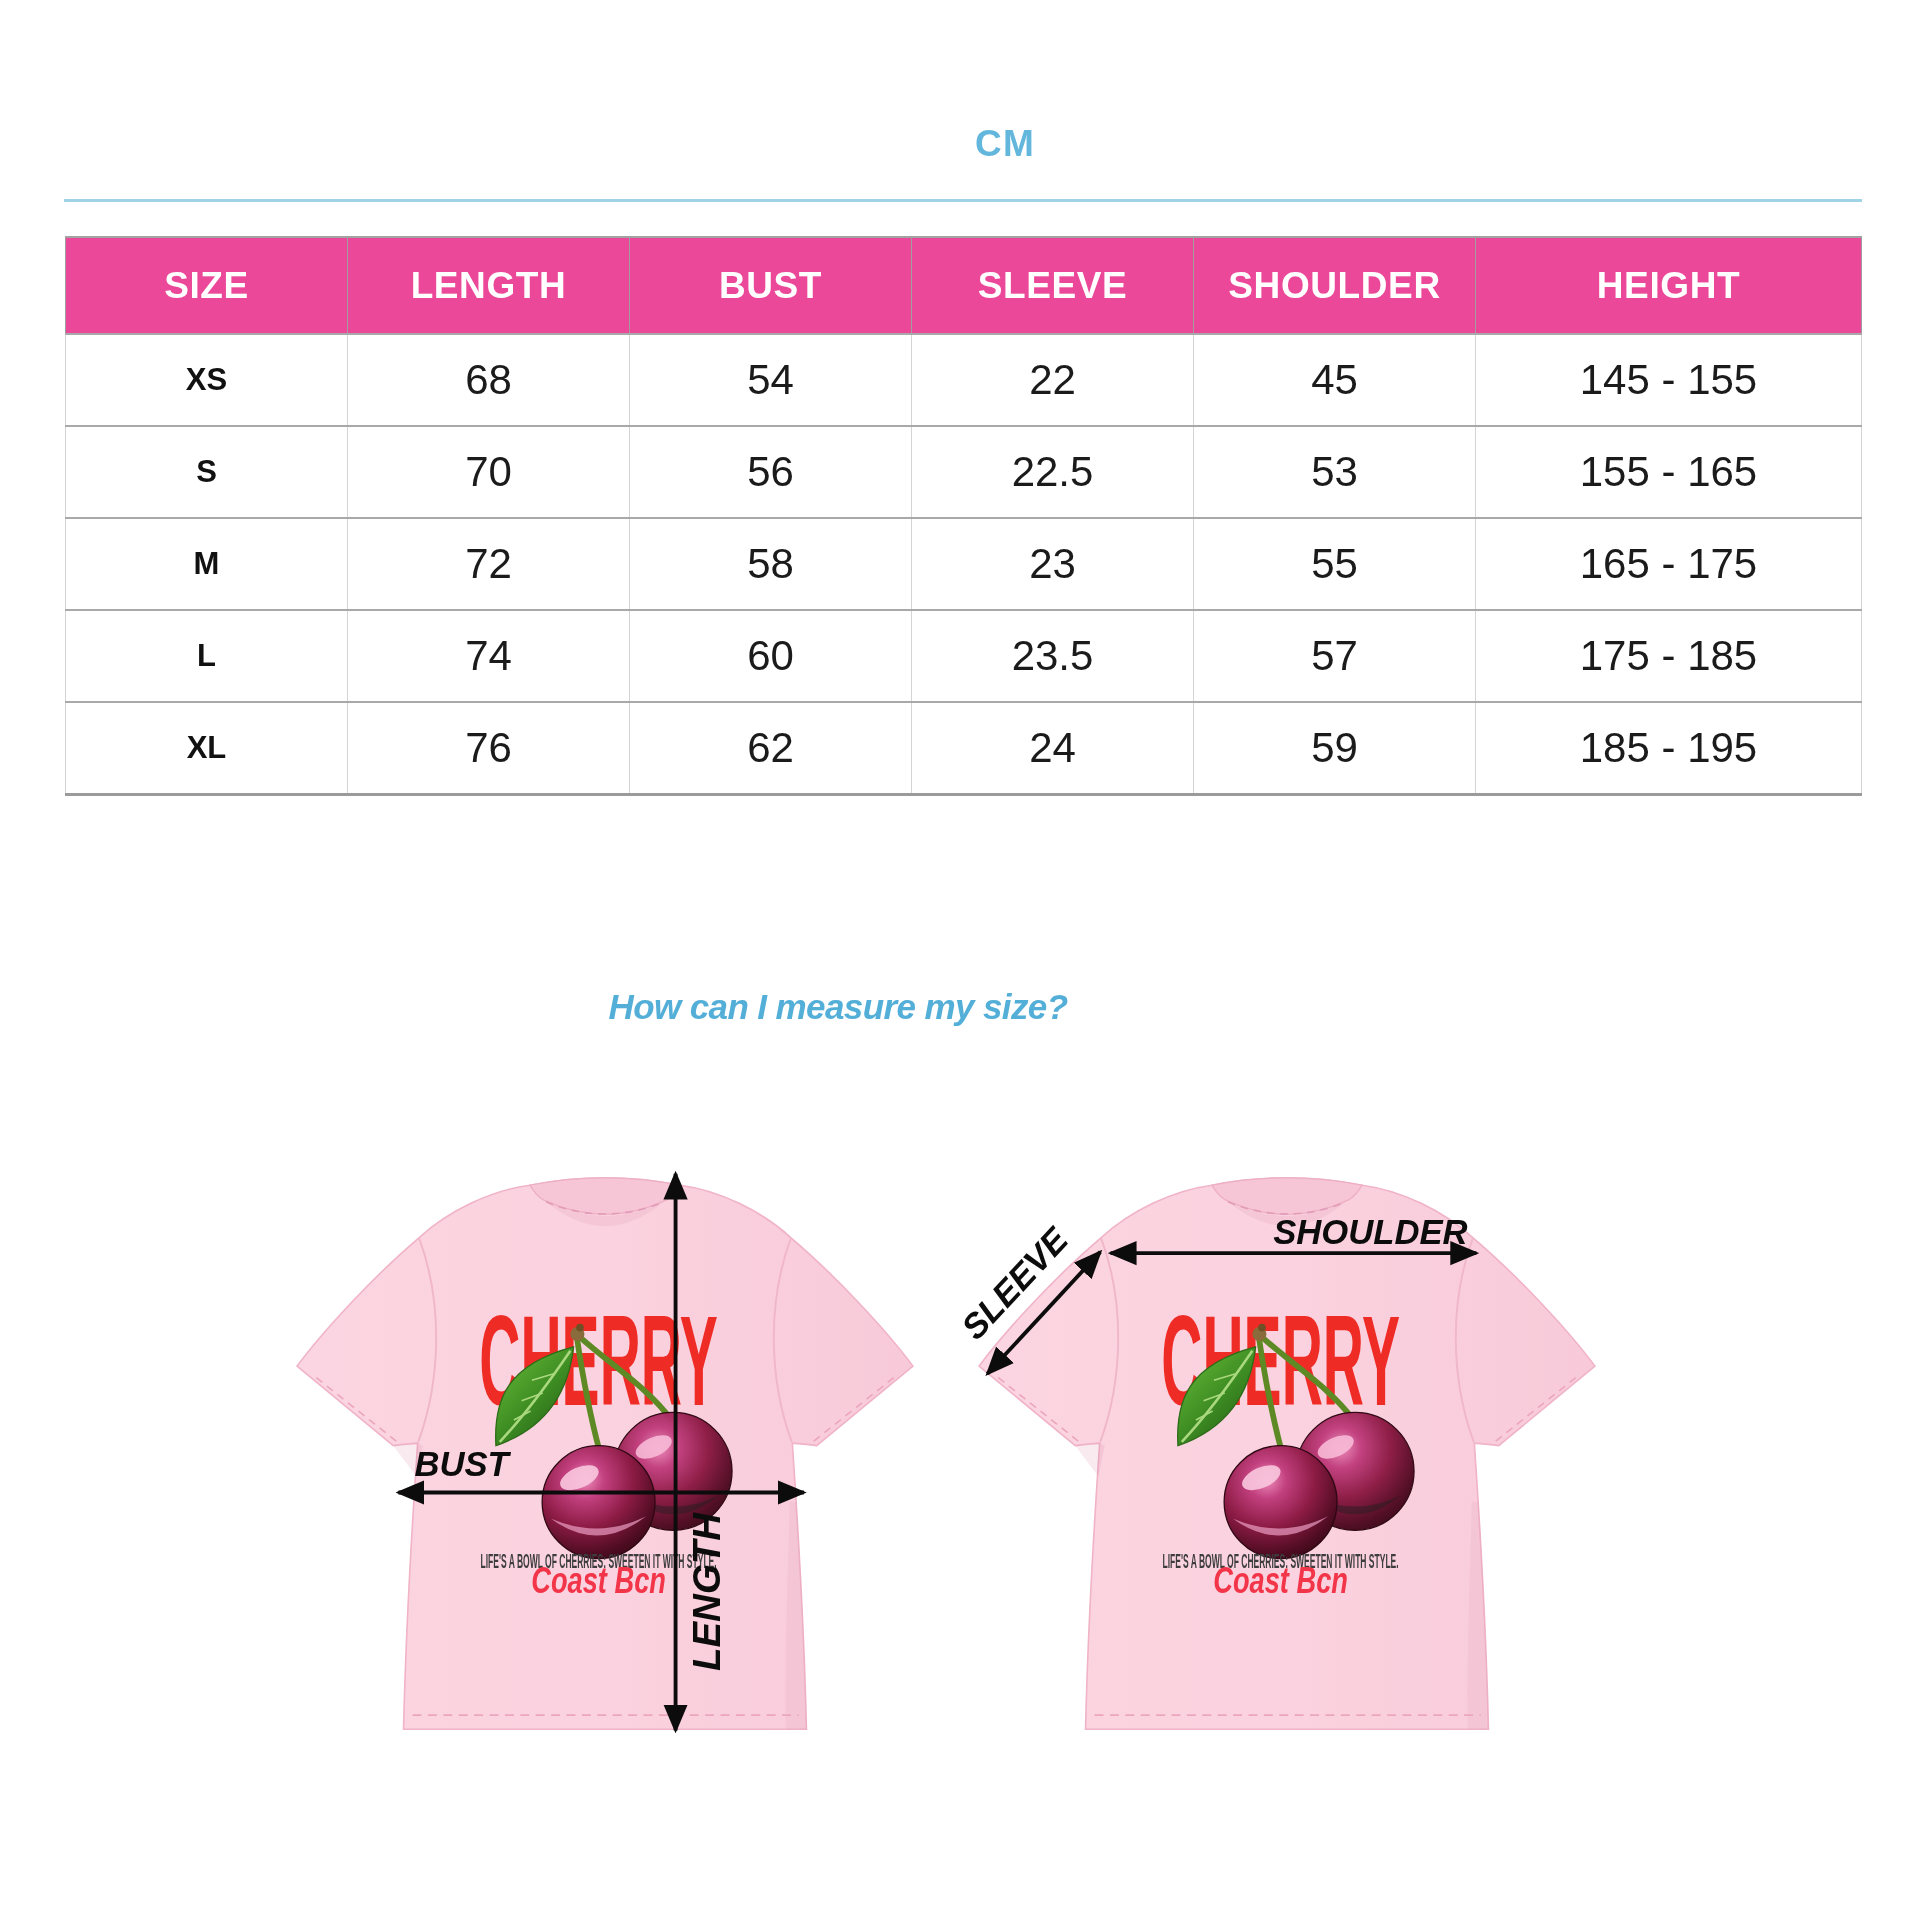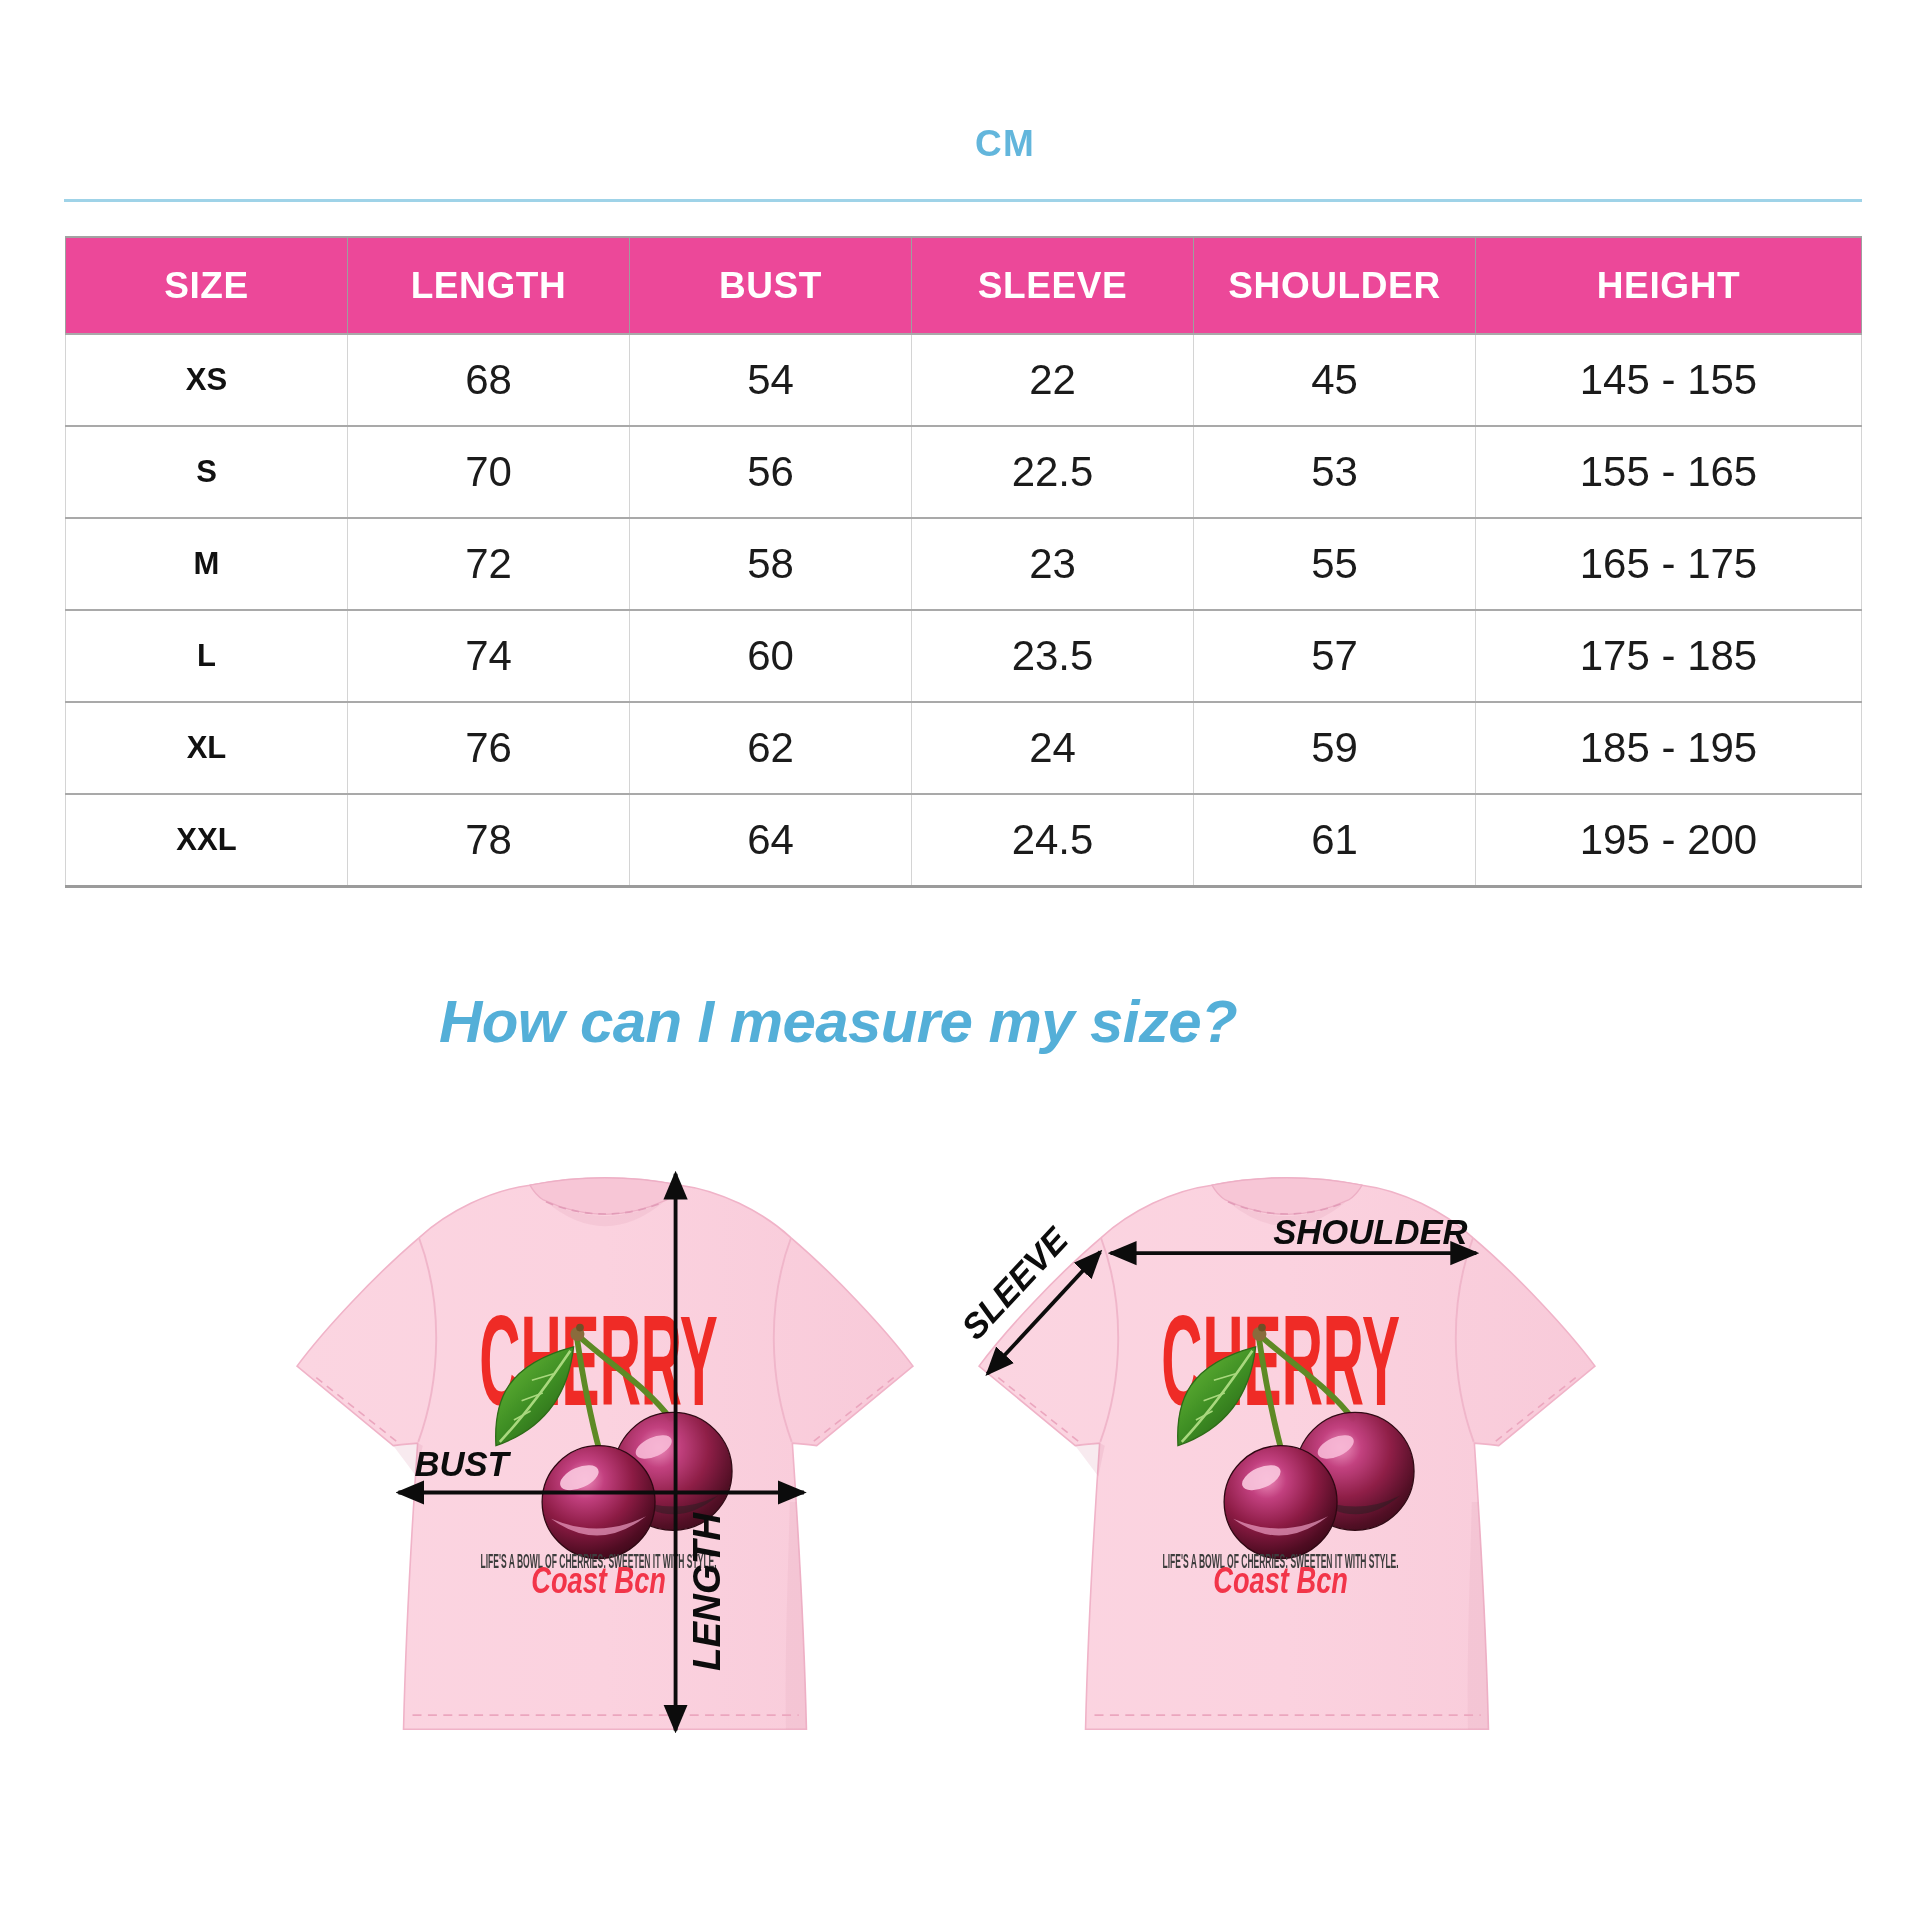--- a/index.html
+++ b/index.html
@@ -32,21 +32,21 @@
   table.size-chart tbody th{
     font-weight:bold;color:#111111;font-size:31px;height:90px;
     border:1.9px solid #D4D4D4;border-top:2.6px solid #A9A9A9;
   }
   table.size-chart tbody td{
     font-weight:normal;color:#1B1B1B;font-size:42px;height:90px;
     border:1.9px solid #D4D4D4;border-top:2.6px solid #A9A9A9;
   }
   .question-heading{
     position:absolute;top:987px;left:0;width:1676px;text-align:center;
-    font-size:60px;font-weight:bold;font-style:italic;color:#54AFD8;
+    font-size:35px;font-weight:bold;font-style:italic;color:#54AFD8;
     letter-spacing:-0.6px;
   }
   svg.diagram{position:absolute;left:0;top:1130px;}
   svg text{font-family:"Liberation Sans","DejaVu Sans",sans-serif;}
   .measure-label{font-weight:bold;font-style:italic;fill:#0C0C0C;}
 </style>
 </head>
 <body>
 
 <div class="unit-heading">CM</div>
@@ -104,28 +104,20 @@
       <td>57</td>
       <td>175 - 185</td>
     </tr>
     <tr>
       <th>XL</th>
       <td>76</td>
       <td>62</td>
       <td>24</td>
       <td>59</td>
       <td>185 - 195</td>
-    </tr>
-    <tr>
-      <th>XXL</th>
-      <td>78</td>
-      <td>64</td>
-      <td>24.5</td>
-      <td>61</td>
-      <td>195 - 200</td>
     </tr>
   </tbody>
 </table>
 
 <div class="question-heading">How can I measure my size?</div>
 
 <svg class="diagram" width="1926" height="648" viewBox="0 1760 3000 1010" xmlns="http://www.w3.org/2000/svg">
   <defs>
     <marker id="arr" viewBox="0 0 10 10" refX="9" refY="5" markerWidth="7.5" markerHeight="7.5" orient="auto-start-reverse" markerUnits="strokeWidth">
       <path d="M0,0.8 L10,5 L0,9.2 z" fill="#0C0C0C"></path>

